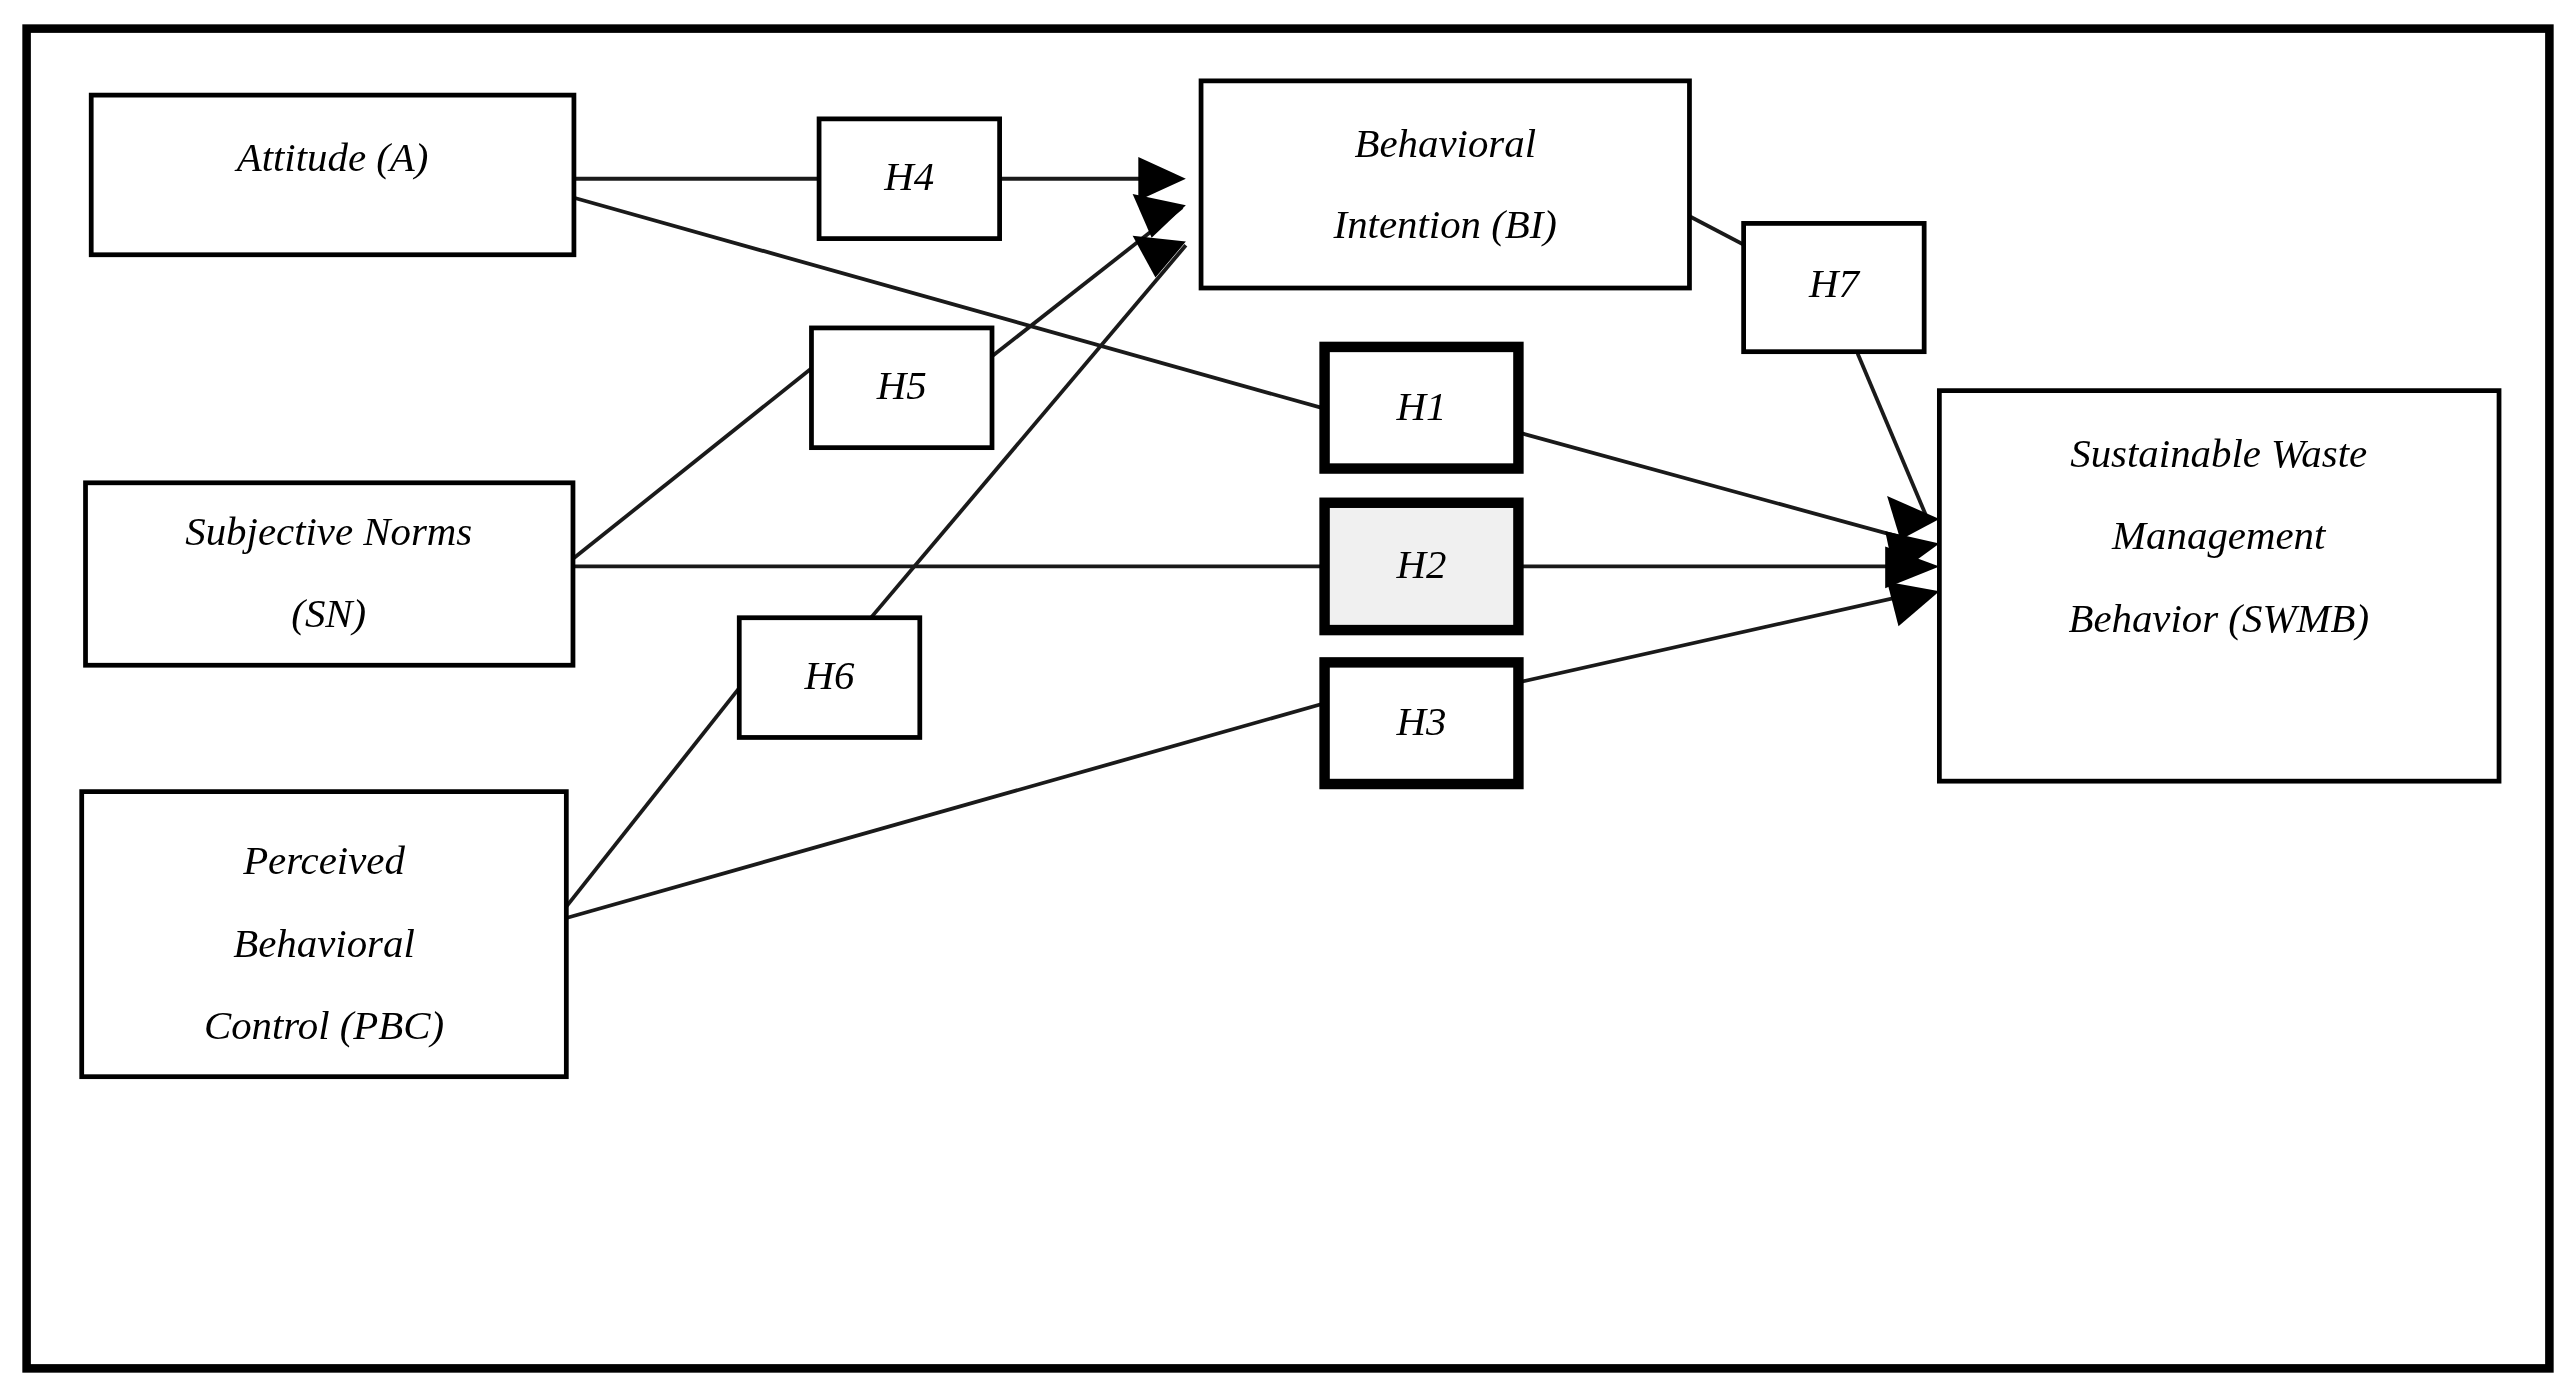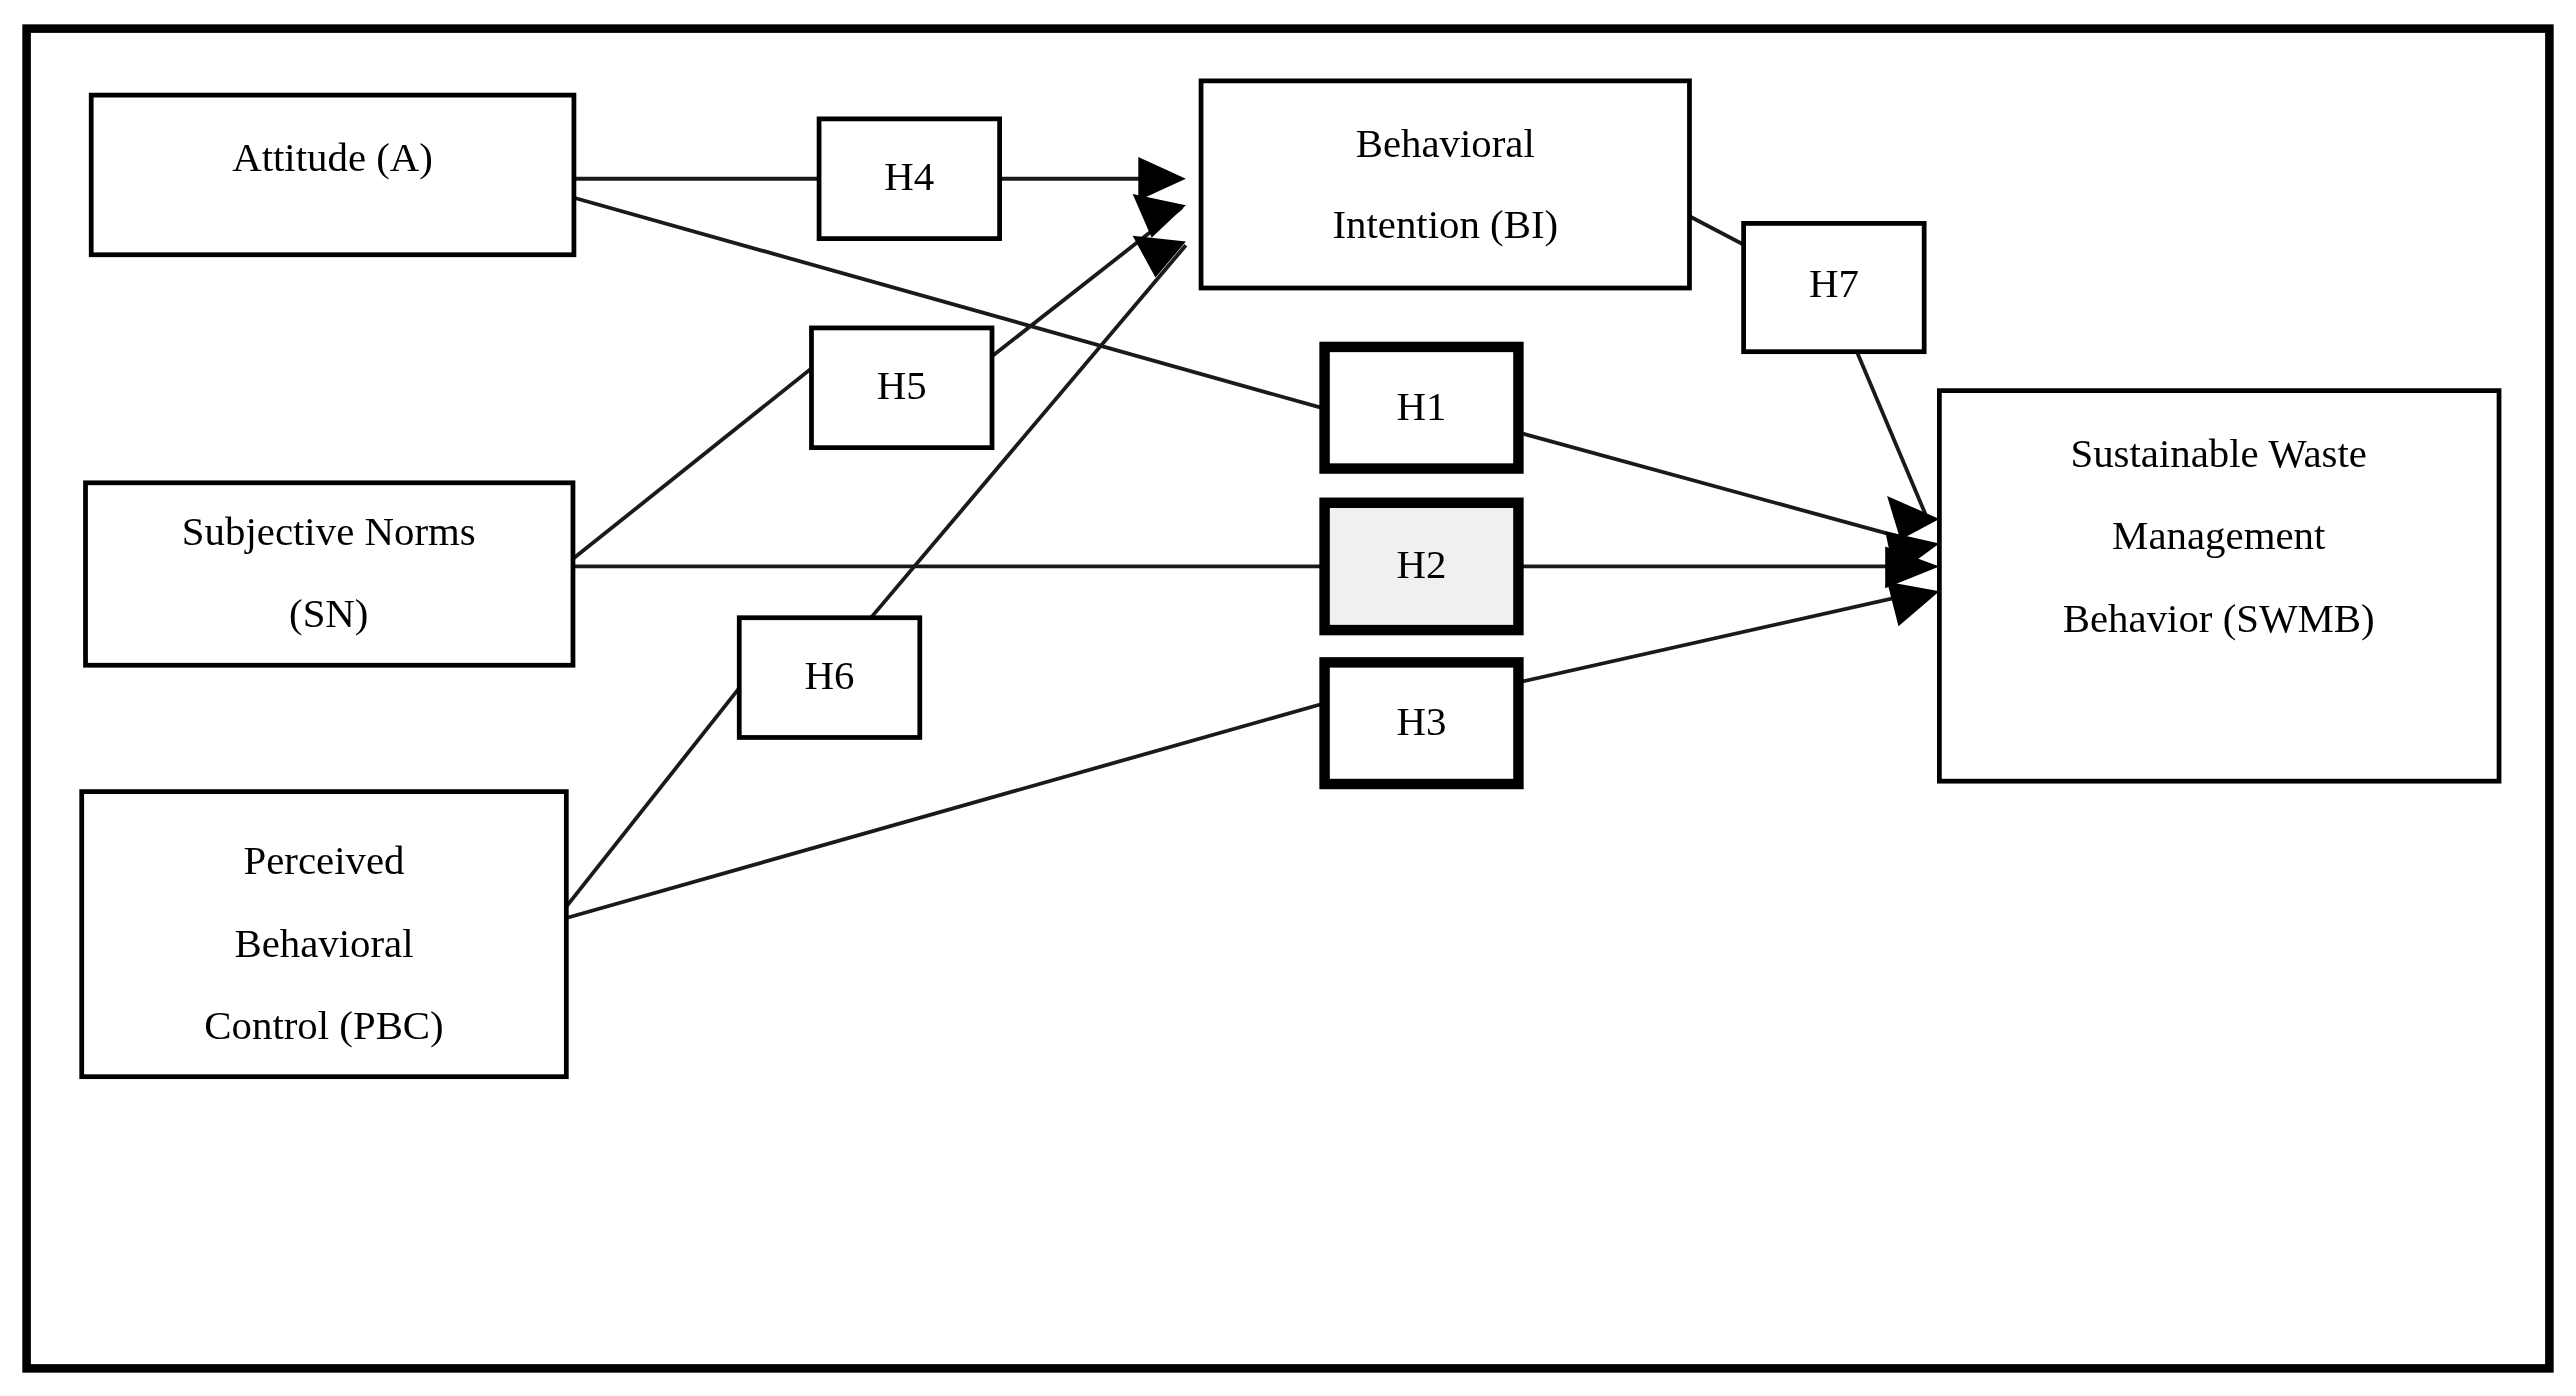--- a/index.html
+++ b/index.html
@@ -11,20 +11,21 @@
     width: 2576px;
     height: 1397px;
     font-family: "Liberation Serif", "DejaVu Serif", serif;
     overflow: hidden;
   }
   #diagram-root {
     position: relative;
     width: 2576px;
     height: 1397px;
     background: #ffffff;
+    font-style: italic;
   }
   svg#diagram-svg {
     display: block;
     width: 2576px;
     height: 1397px;
   }
   .node-box-rect {
     fill: #ffffff;
     stroke: #000000;
     stroke-width: 5;

